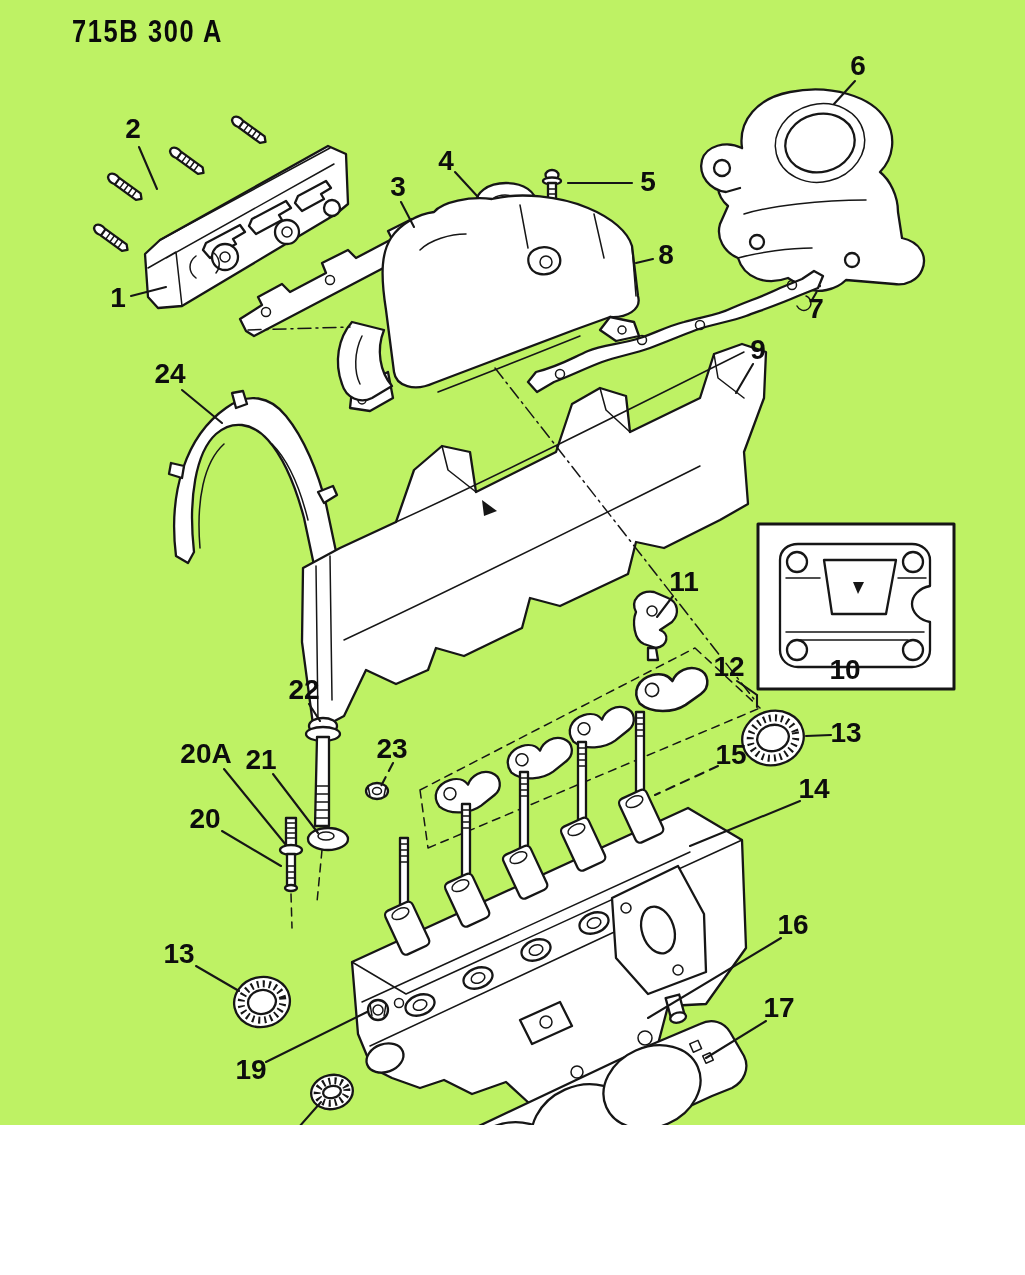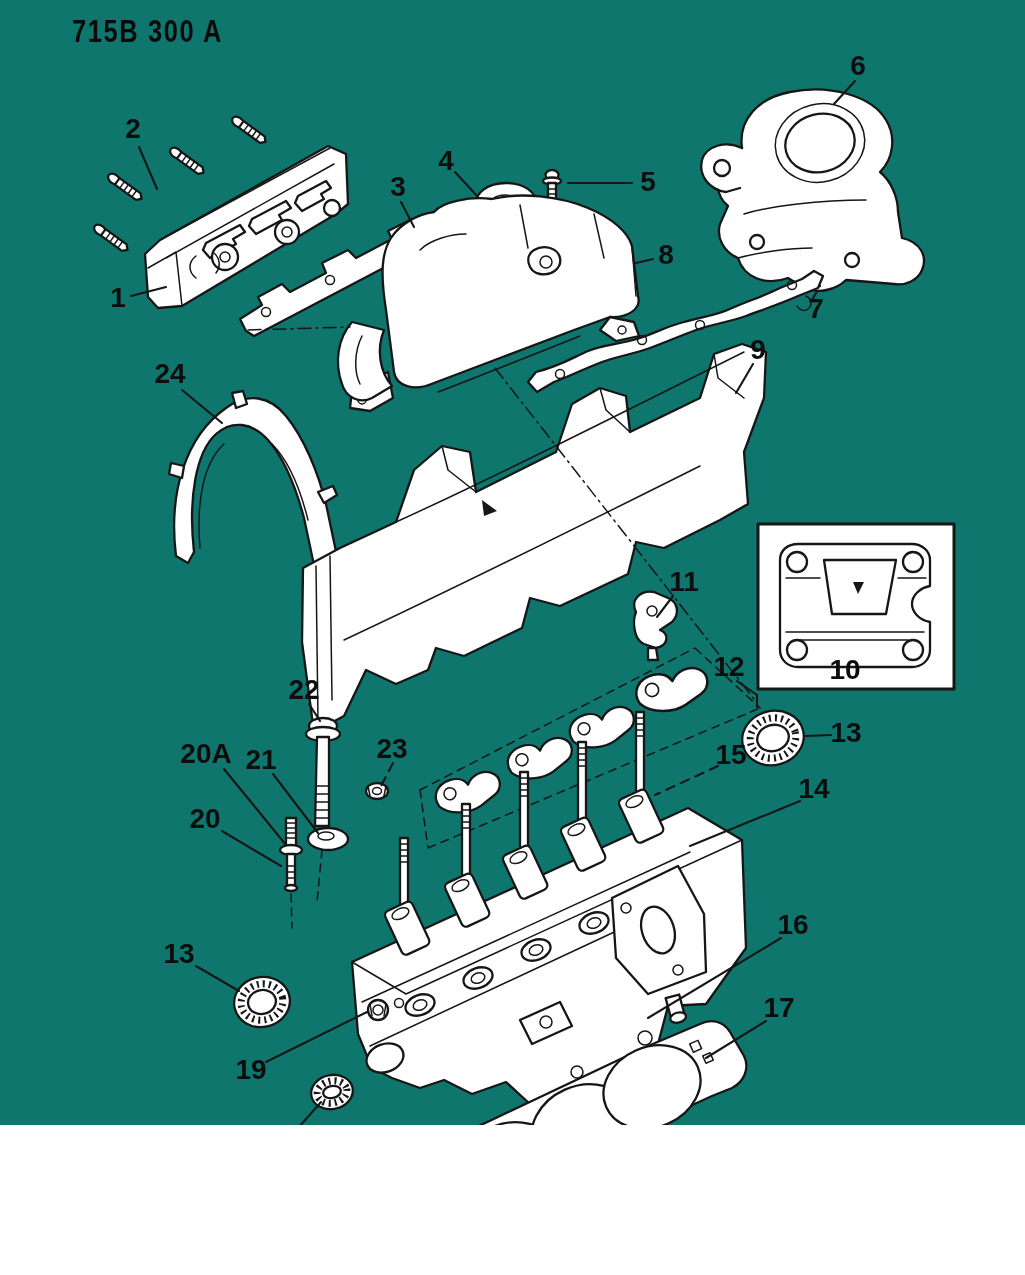--- a/index.html
+++ b/index.html
@@ -1,16 +1,16 @@
 <!DOCTYPE html>
 <html><head>
 <meta charset="utf-8">
 <style>
   html,body{margin:0;padding:0;background:#fff;}
-  .stage{position:relative;width:1025px;height:1125px;background:#0f766e;overflow:hidden;
+  .stage{position:relative;width:1025px;height:1125px;background:#bef264;overflow:hidden;
          font-family:"Liberation Sans",sans-serif;}
   .code{position:absolute;left:72px;top:14px;font-weight:900;font-size:31px;color:#0a0a0a;
         letter-spacing:2px;transform:scaleX(.82);transform-origin:left top;}
   svg{position:absolute;left:0;top:0;}
   .ln{fill:none;stroke:#161616;stroke-width:2.3;stroke-linejoin:round;stroke-linecap:round;}
   .fw{fill:#ffffff;stroke:#161616;stroke-width:2.3;stroke-linejoin:round;stroke-linecap:round;}
   .fb{fill:#161616;stroke:none;}
   .thin{stroke-width:1.5;}
   .thick{stroke-width:3;}
   .dash{stroke-dasharray:8 6;}

